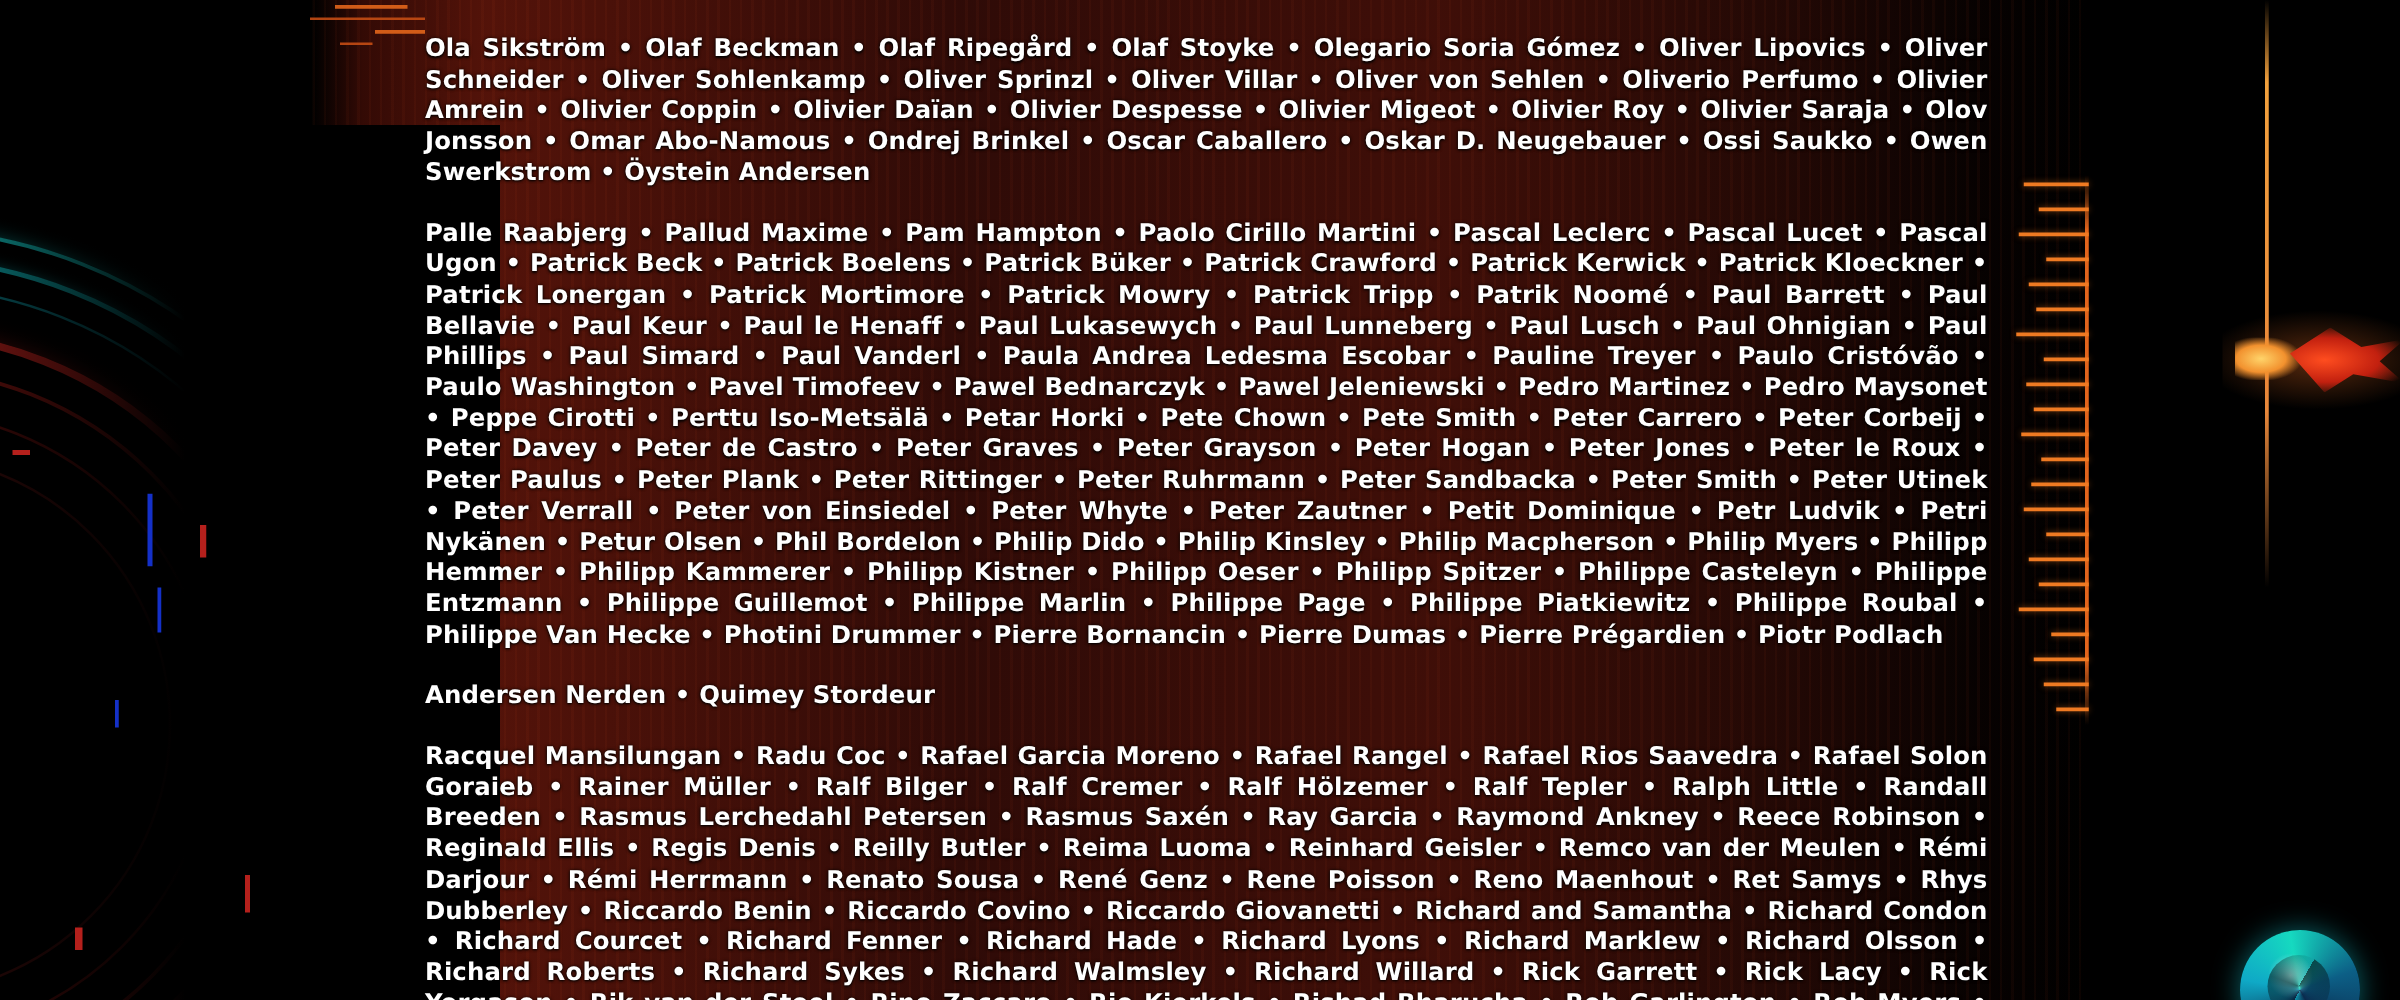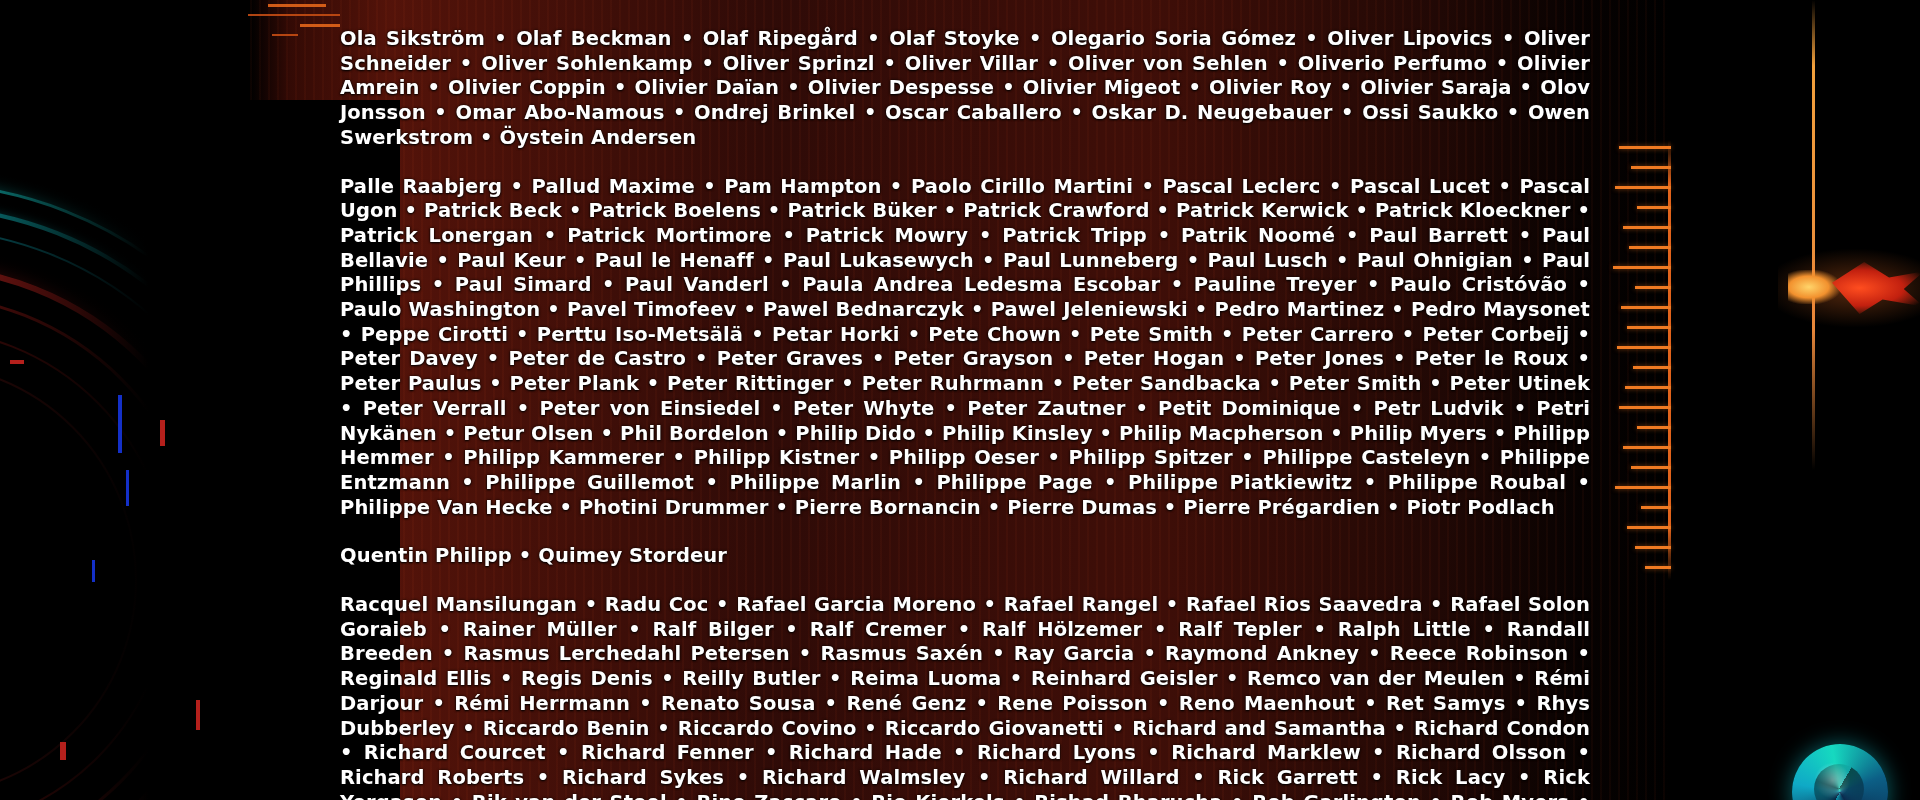--- a/index.html
+++ b/index.html
@@ -238,17 +238,17 @@
       <div class="core"></div>
       <div class="flare"></div>
     </div>
 
     <div class="swirl"></div>
   </div>
 
   <div class="credits">
     <p class="para">Ola Sikström • Olaf Beckman • Olaf Ripegård • Olaf Stoyke • Olegario Soria Gómez • Oliver Lipovics • Oliver Schneider • Oliver Sohlenkamp • Oliver Sprinzl • Oliver Villar • Oliver von Sehlen • Oliverio Perfumo • Olivier Amrein • Olivier Coppin • Olivier Daïan • Olivier Despesse • Olivier Migeot • Olivier Roy • Olivier Saraja • Olov Jonsson • Omar Abo-Namous • Ondrej Brinkel • Oscar Caballero • Oskar D. Neugebauer • Ossi Saukko • Owen Swerkstrom • Öystein Andersen</p>
     <p class="para">Palle Raabjerg • Pallud Maxime • Pam Hampton • Paolo Cirillo Martini • Pascal Leclerc • Pascal Lucet • Pascal Ugon • Patrick Beck • Patrick Boelens • Patrick Büker • Patrick Crawford • Patrick Kerwick • Patrick Kloeckner • Patrick Lonergan • Patrick Mortimore • Patrick Mowry • Patrick Tripp • Patrik Noomé • Paul Barrett • Paul Bellavie • Paul Keur • Paul le Henaff • Paul Lukasewych • Paul Lunneberg • Paul Lusch • Paul Ohnigian • Paul Phillips • Paul Simard • Paul Vanderl • Paula Andrea Ledesma Escobar • Pauline Treyer • Paulo Cristóvão • Paulo Washington • Pavel Timofeev • Pawel Bednarczyk • Pawel Jeleniewski • Pedro Martinez • Pedro Maysonet • Peppe Cirotti • Perttu Iso-Metsälä • Petar Horki • Pete Chown • Pete Smith • Peter Carrero • Peter Corbeij • Peter Davey • Peter de Castro • Peter Graves • Peter Grayson • Peter Hogan • Peter Jones • Peter le Roux • Peter Paulus • Peter Plank • Peter Rittinger • Peter Ruhrmann • Peter Sandbacka • Peter Smith • Peter Utinek • Peter Verrall • Peter von Einsiedel • Peter Whyte • Peter Zautner • Petit Dominique • Petr Ludvik • Petri Nykänen • Petur Olsen • Phil Bordelon • Philip Dido • Philip Kinsley • Philip Macpherson • Philip Myers • Philipp Hemmer • Philipp Kammerer • Philipp Kistner • Philipp Oeser • Philipp Spitzer • Philippe Casteleyn • Philippe Entzmann • Philippe Guillemot • Philippe Marlin • Philippe Page • Philippe Piatkiewitz • Philippe Roubal • Philippe Van Hecke • Photini Drummer • Pierre Bornancin • Pierre Dumas • Pierre Prégardien • Piotr Podlach</p>
-    <p class="para short">Quentin Philipp • Quimey Stordeur</p>
+    <p class="para short">Andersen Nerden • Quimey Stordeur</p>
     <p class="para last">Racquel Mansilungan • Radu Coc • Rafael Garcia Moreno • Rafael Rangel • Rafael Rios Saavedra • Rafael Solon Goraieb • Rainer Müller • Ralf Bilger • Ralf Cremer • Ralf Hölzemer • Ralf Tepler • Ralph Little • Randall Breeden • Rasmus Lerchedahl Petersen • Rasmus Saxén • Ray Garcia • Raymond Ankney • Reece Robinson • Reginald Ellis • Regis Denis • Reilly Butler • Reima Luoma • Reinhard Geisler • Remco van der Meulen • Rémi Darjour • Rémi Herrmann • Renato Sousa • René Genz • Rene Poisson • Reno Maenhout • Ret Samys • Rhys Dubberley • Riccardo Benin • Riccardo Covino • Riccardo Giovanetti • Richard and Samantha • Richard Condon • Richard Courcet • Richard Fenner • Richard Hade • Richard Lyons • Richard Marklew • Richard Olsson • Richard Roberts • Richard Sykes • Richard Walmsley • Richard Willard • Rick Garrett • Rick Lacy • Rick Yorgason • Rik van der Stoel • Rino Zaccaro • Rio Kierkels • Rishad Bharucha • Rob Garlington • Rob Myers • Rob Richardson • Rob van der Steen • Robbie Losee • Robert Beeger • Robert Bozza • Robert De Jager • Robert Fishell • Robert Frank • Robert Haley • Robert Holcomb • Robert Karpiński • RoBert McGregor • Robert Waite • Roberto Bergonzini • Robin Flück • Rocco Satalino • Rodrigo Carvalho • Roger Devaux • Roger Wickes • Roland Doerffer • Roland Schmidheiny • Roland Simonet • Roland Sippel • Roland Weg • Rolf Bremer • Romain Foyard • Romain Letendart • Romain Marteau • Romain Mullot • Romain Simonlatser • Roman Zherdin • Ron Greve • Ron McDowell • Ron Proctor • Ron Vass • Ronald Krijgsheld • Ronald Mourant • Ronald Stanphill • Ronald van der Lingen • Ronan Zeegers • Ronny Hager • Rony Schell • Rosset Jerome • Roy Muselick • Royie Kahalany • Ruben Cabada Martinez • Ruben Moreno Montoliu • Ruben Ruiz de Gauna • Rui Campos • Rupert Stanf</p>
   </div>
 
 </div>
 
 </body></html>

